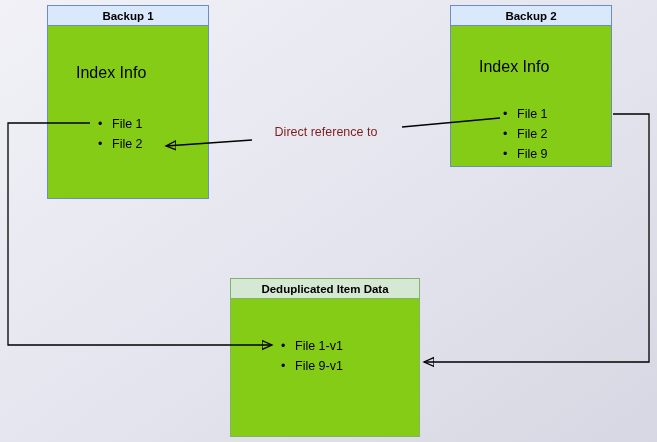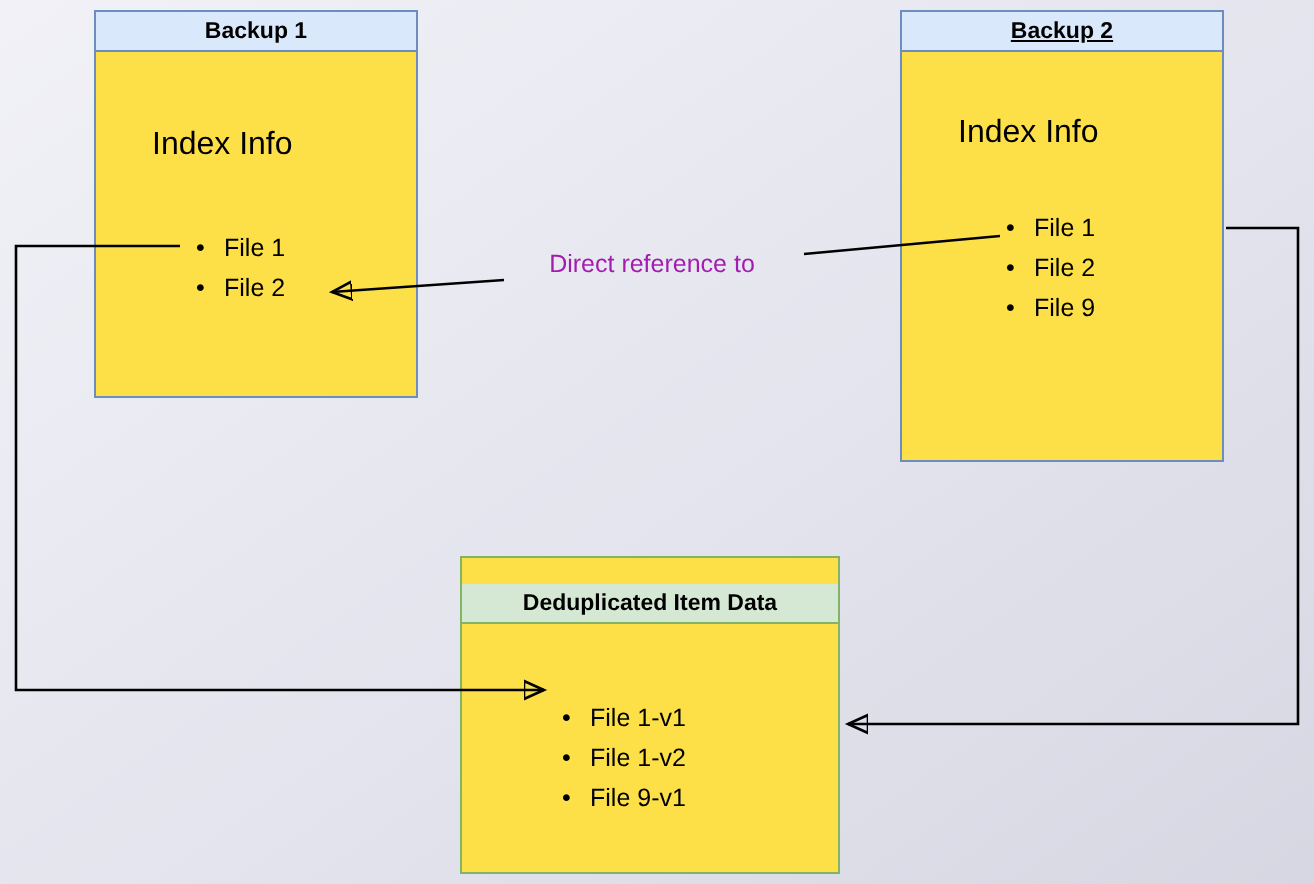--- a/index.html
+++ b/index.html
@@ -10,39 +10,39 @@
   }
   body {
     background: linear-gradient(145deg, #f1f1f7 0%, #e4e4ee 55%, #d7d7e3 100%);
     position: relative;
   }
   .canvas { position: absolute; inset: 0; }
 
   
   .node {
     position: absolute;
-    background: #fde047;
+    background: #84cc16;
     display: flex;
     flex-direction: column;
     justify-content: flex-end;
   }
   .node.blue  { border: 1px solid #6c8ebf; }
   .node.green { border: 1px solid #82b366; }
 
   .node-header {
     height: 20px;
     display: flex;
     align-items: center;
     justify-content: center;
     font-size: 11.5px;
     font-weight: bold;
     color: #000;
   }
   .blue  .node-header { background: #dae8fc; border-bottom: 1px solid #6c8ebf; }
-  .green .node-header { background: #d5e8d4; border-bottom: 1px solid #82b366; margin-top: 13px; }
+  .green .node-header { background: #d5e8d4; border-bottom: 1px solid #82b366; }
 
   .node-body { position: relative; flex: 1; }
 
   .subtitle {
     position: absolute;
     font-size: 16px;
     color: #000;
   }
 
   .file-list {
@@ -61,21 +61,21 @@
     position: absolute;
     left: 0;
     top: 0;
   }
 
   
   #backup1 { left: 47px;  top: 5px;   width: 162px; height: 194px; }
   #backup1 .subtitle  { top: 38px; left: 28px; }
   #backup1 .file-list { top: 88px; left: 50px; }
 
-  #backup2 { left: 450px; top: 5px;   width: 162px; height: 226px; text-decoration: underline; }
+  #backup2 { left: 450px; top: 5px;   width: 162px; height: 162px; }
   #backup2 .subtitle  { top: 32px; left: 28px; }
   #backup2 .file-list { top: 78px; left: 52px; }
 
   #dedup   { left: 230px; top: 278px; width: 190px; height: 159px; }
   #dedup .file-list { top: 37px; left: 50px; }
 
   
   #edges {
     position: absolute;
     inset: 0;
@@ -86,21 +86,21 @@
   #edges path { stroke: #000; stroke-width: 1.3; fill: none; }
 
   .edge-label {
     position: absolute;
     left: 246px;
     top: 124px;
     width: 160px;
     text-align: center;
     font-size: 12.5px;
     line-height: 16px;
-    color: #a21caf;
+    color: #7f1d1d;
   }
 </style>
 </head>
 <body>
 
 <div class="canvas">
 
   <div class="node blue" id="backup1">
     <div class="node-header">Backup 1</div>
     <div class="node-body">
@@ -122,21 +122,20 @@
         <li><span>File 9</span></li>
       </ul>
     </div>
   </div>
 
   <div class="node green" id="dedup">
     <div class="node-header">Deduplicated Item Data</div>
     <div class="node-body">
       <ul class="file-list">
         <li><span>File 1-v1</span></li>
-        <li><span>File 1-v2</span></li>
         <li><span>File 9-v1</span></li>
       </ul>
     </div>
   </div>
 
   <svg id="edges" viewBox="0 0 657 442" xmlns="http://www.w3.org/2000/svg">
     <defs>
       <marker id="arrowhead" markerWidth="12" markerHeight="12" refX="10" refY="6" orient="auto" markerUnits="userSpaceOnUse">
         <path d="M0,1.5 L10,6 L0,10.5 Z" fill="#000" stroke="none"></path>
       </marker>

